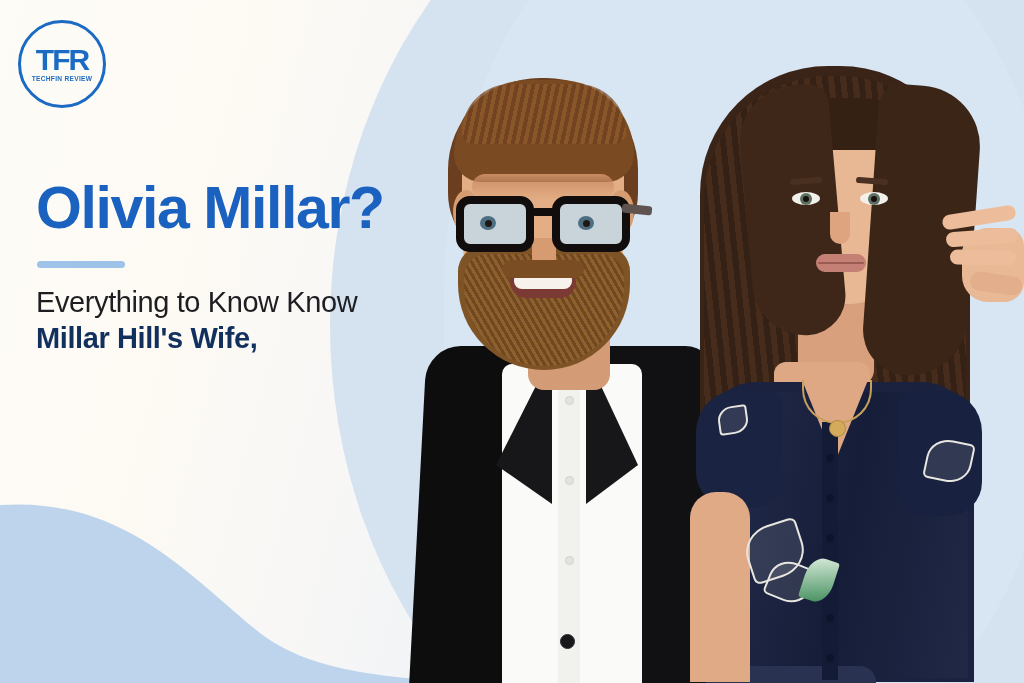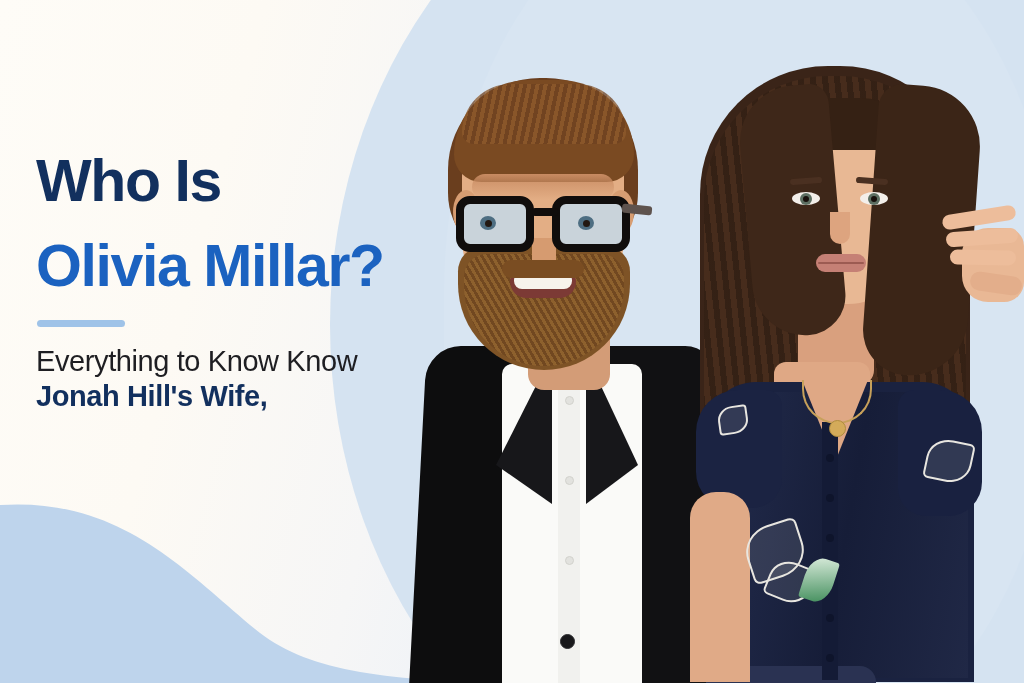--- a/index.html
+++ b/index.html
@@ -276,32 +276,35 @@
 
   <div class="blue-blob"></div>
   <div class="blue-blob-2"></div>
 
   <div class="wave">
     <svg viewBox="0 0 560 230" preserveAspectRatio="none" aria-hidden="true">
       <path d="M0,52 C120,44 185,118 255,176 C310,222 400,230 560,230 L560,230 L0,230 Z" fill="#BED4EC"></path>
     </svg>
   </div>
 
+  <div class="logo">
+    <div class="logo-mark">TFR</div>
+    <div class="logo-sub">TECHFIN REVIEW</div>
+  </div>
 
   <div class="copy">
     <h1 class="h1">
-      <span class="h1-line1">Who Is</span>
       <span class="h1-line2">Olivia Millar?</span>
     </h1>
 
     <div class="rule"></div>
 
     <div>
       <span class="sub-light">Everything to Know Know</span>
-      <span class="sub-bold">Jonah Hill's Wife,</span>
+      <span class="sub-bold">Millar Hill's Wife,</span>
     </div>
   </div>
 
   <div class="people">
 
     <div class="man">
       <div class="m-jacket-l"></div>
       <div class="m-jacket-r"></div>
       <div class="m-shirt"></div>
       <div class="m-shirt-placket"></div>

